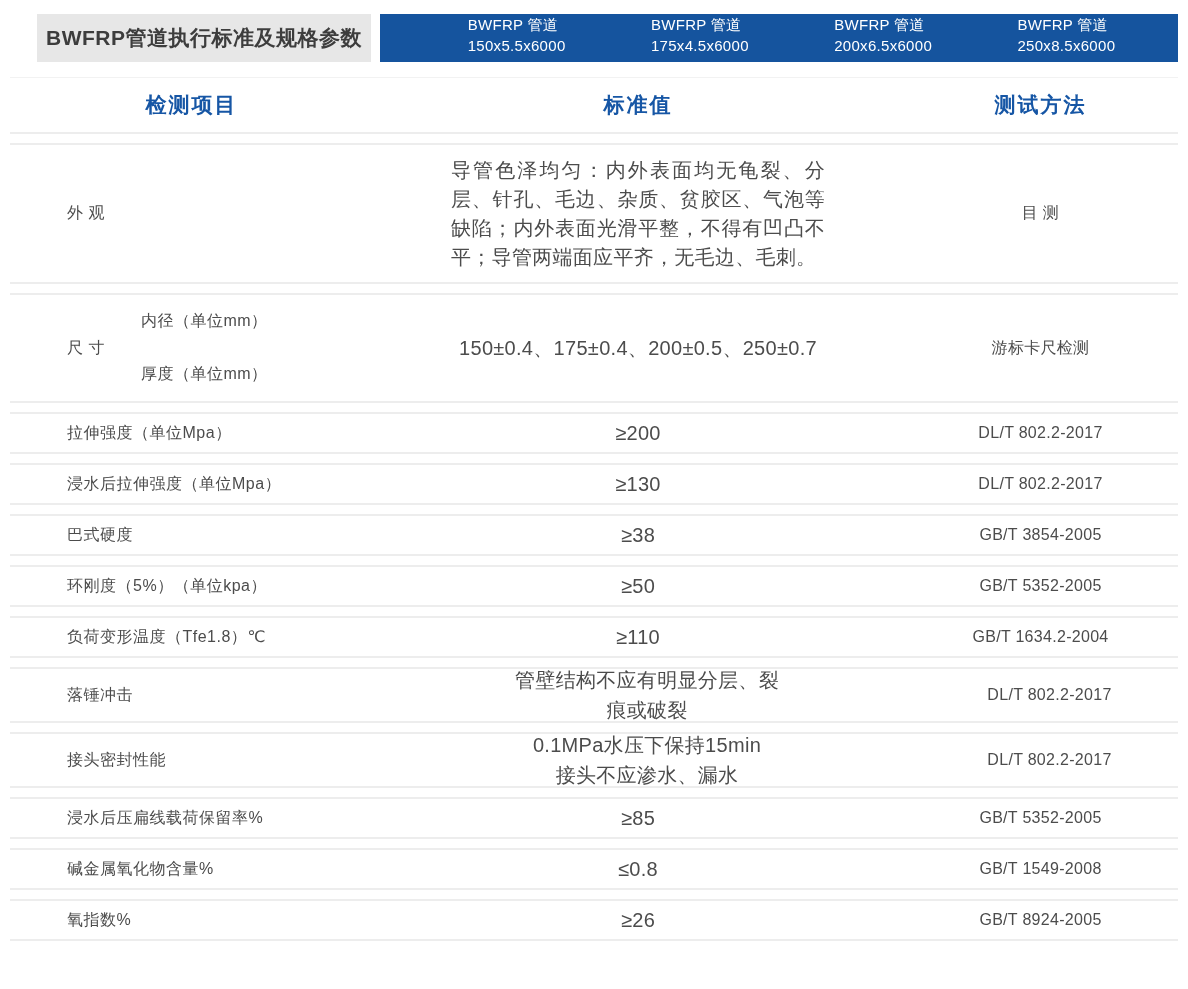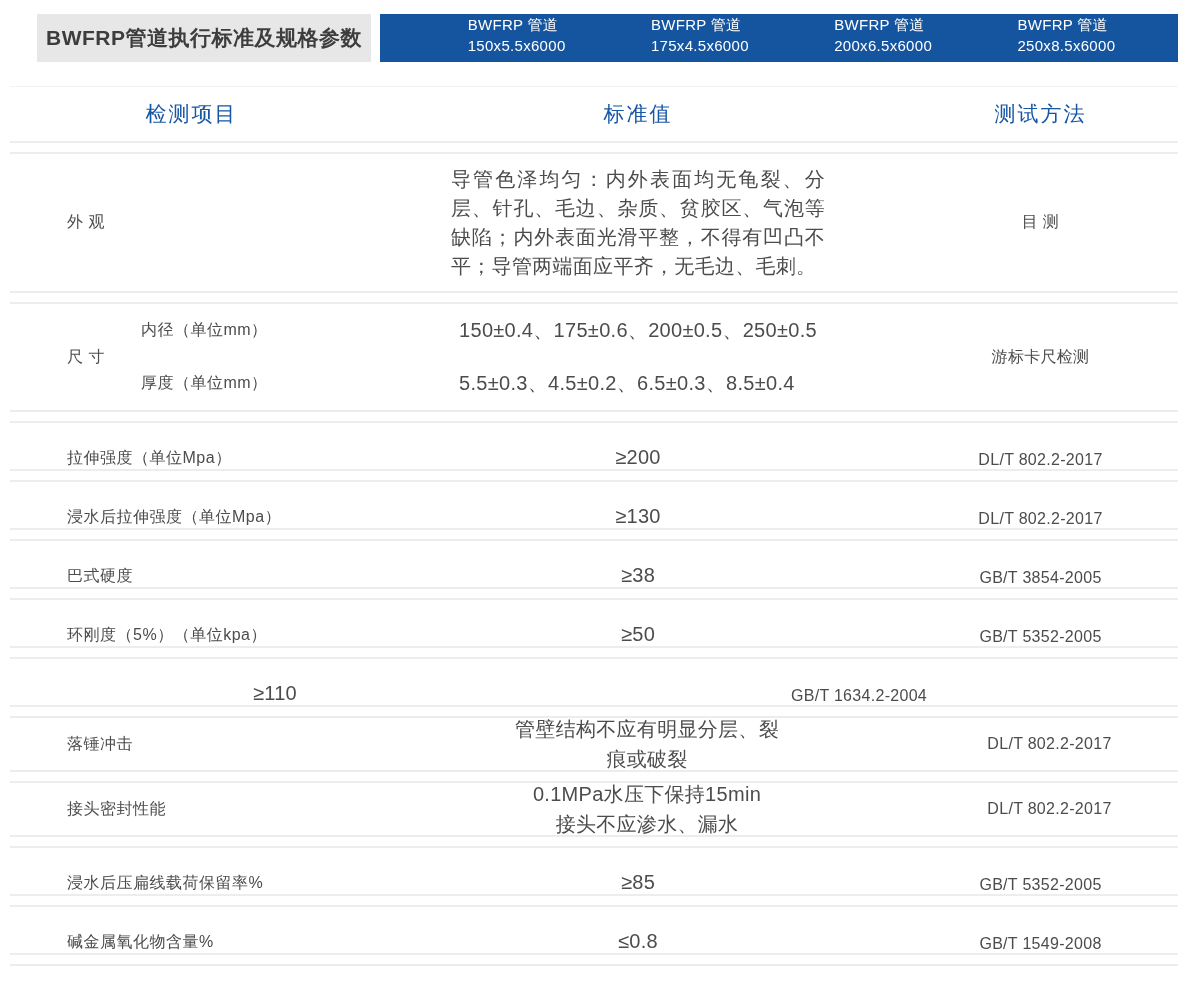--- a/index.html
+++ b/index.html
@@ -5,49 +5,49 @@
   * { margin:0; padding:0; box-sizing:border-box; }
   html,body { background:#ffffff; }
   body {
     width:1188px; height:989px; overflow:hidden;
     font-family:"Liberation Sans","DejaVu Sans",sans-serif;
     color:#4c4c4c;
   }
   .page { padding:14px 10px 0 10px; }
 
   
-  .topbar { display:flex; height:48px; margin-bottom:24px;padding-left:27px; }
+  .topbar { display:flex; height:48px; margin-bottom:15px;padding-left:27px; }
   .title-box {
     width:334px; background:#e7e7e7; color:#3d3d3d;
     font-size:21px; font-weight:bold; letter-spacing:0.5px;
     display:flex; align-items:center; justify-content:center;
     flex:0 0 334px;
   }
   .pipes {
     margin-left:9px; flex:1; background:#15549e; color:#ffffff;
     display:flex; padding:0 20px 0 45px;
   }
   .pipe-col { flex:1; display:flex; align-items:flex-start; justify-content:center; }
   .pipe-inner { text-align:left; font-size:15px; line-height:21px; letter-spacing:0.3px; }
 
   
   .cols-header {
     display:flex; align-items:center; height:57px;
     border-top:1px solid #f2f2f2; border-bottom:2px solid #ededed;
     margin-bottom:9px;
   }
-  .cols-header .h { font-size:21px; color:#1656a5; text-align:center; letter-spacing:2px; }
+  .cols-header .h { font-size:21px; color:#1656a5; text-align:center; letter-spacing:2px;font-weight:bold; }
 
   
   .row {
     display:flex; align-items:stretch;
     border-top:2px solid #ededed; border-bottom:2px solid #ededed;
     margin-bottom:9px; background:#ffffff;
   }
-  .row.small { height:50px;align-items:flex-end; }
+  .row.small { height:42px; }
   .row.tall  { height:141px; }
   .row.dim   { height:110px; }
   .row.two   { height:56px;gap:9px; }
 
   .c1 { flex:0 0 363px; width:363px; padding-left:57px; font-size:16px;
         display:flex; align-items:center; letter-spacing:0.5px; }
   .h1 { flex:0 0 363px; width:363px; }
   .c2 { flex:0 0 530px; width:530px; display:flex; align-items:center;
         justify-content:center; text-align:center; font-size:20px; letter-spacing:0.3px; }
   .h2 { flex:0 0 530px; width:530px; }
@@ -116,22 +116,21 @@
   <div class="row dim">
     <div class="c1">
       <span>尺 寸</span>
       <span class="dim-sub">
         <span class="subline">内径（单位mm）</span>
         <span class="subline">厚度（单位mm）</span>
       </span>
     </div>
     <div class="c2">
       <div class="dimvals">
-        <div class="subline">150±0.4、175±0.6、200±0.5、250±0.5</div>
-        <div class="subline">5.5±0.3、4.5±0.2、6.5±0.3、8.5±0.4</div>
+        <div class="subline">150±0.4、175±0.4、200±0.5、250±0.7</div>
       </div>
     </div>
     <div class="c3">游标卡尺检测</div>
   </div>
 
   <div class="row small">
     <div class="c1">拉伸强度（单位Mpa）</div>
     <div class="c2">≥200</div>
     <div class="c3">DL/T 802.2-2017</div>
   </div>
@@ -148,20 +147,21 @@
     <div class="c3">GB/T 3854-2005</div>
   </div>
 
   <div class="row small">
     <div class="c1">环刚度（5%）（单位kpa）</div>
     <div class="c2">≥50</div>
     <div class="c3">GB/T 5352-2005</div>
   </div>
 
   <div class="row small">
+    <div class="c1">负荷变形温度（Tfe1.8）℃</div>
     <div class="c2">≥110</div>
     <div class="c3">GB/T 1634.2-2004</div>
   </div>
 
   <div class="row two">
     <div class="c1">落锤冲击</div>
     <div class="c2">
       <div class="twoline">
         <div>管壁结构不应有明显分层、裂</div>
         <div>痕或破裂</div>

